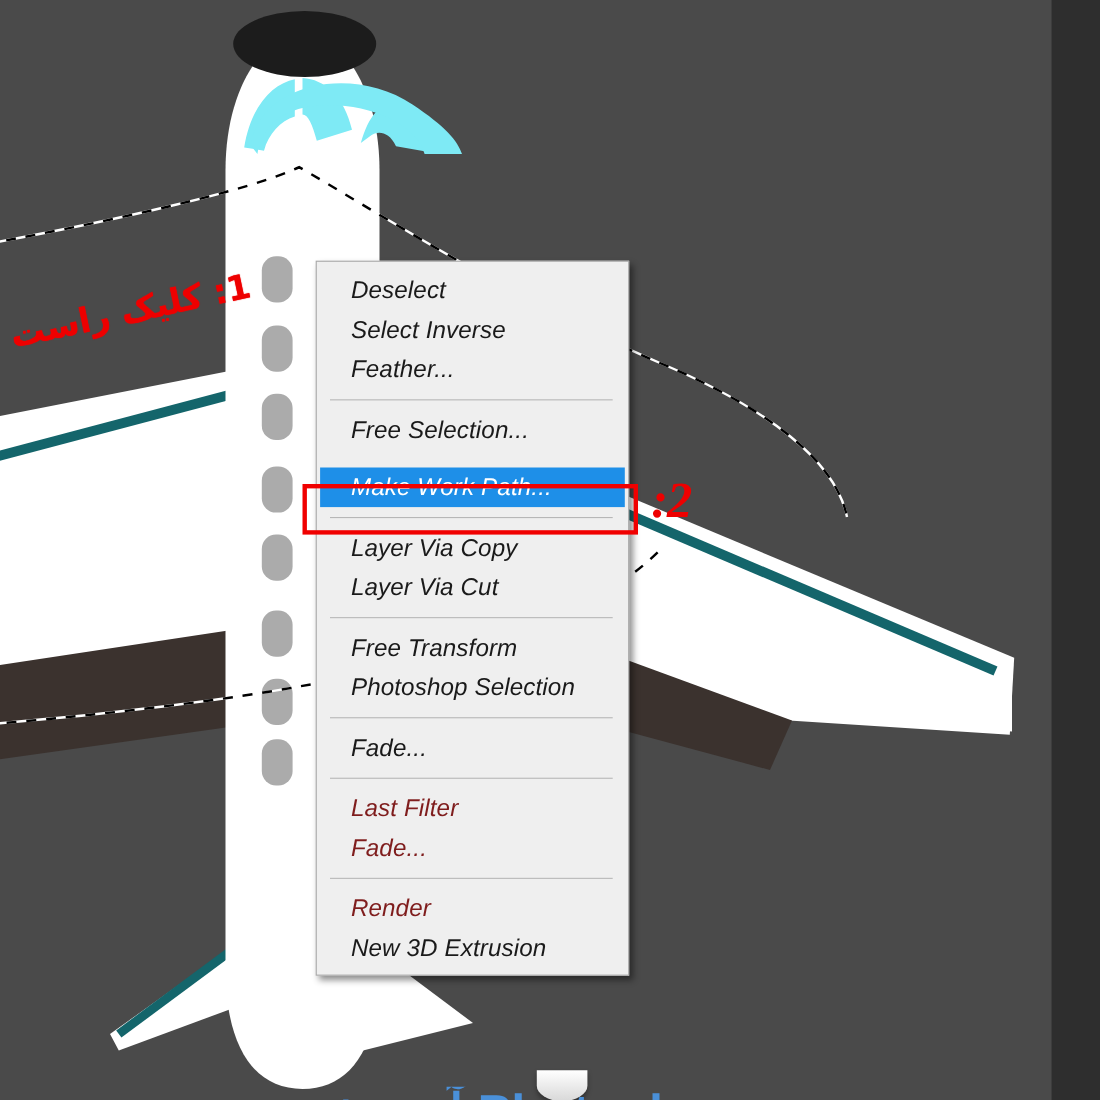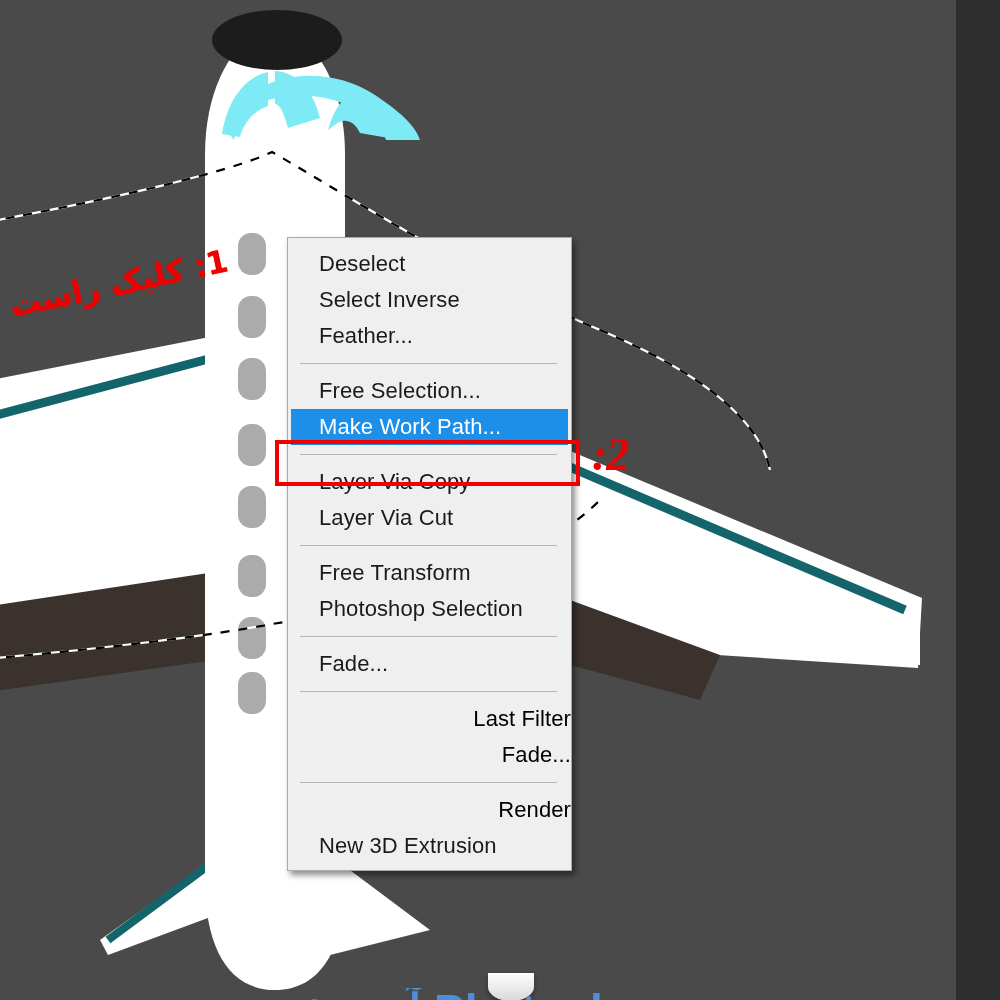--- a/index.html
+++ b/index.html
@@ -51,26 +51,27 @@
     box-sizing: border-box;
   }
   .menu-item {
     height: 36px;
     line-height: 36px;
     padding-left: 31px;
     font-size: 22px;
     color: #1a1a1a;
     white-space: nowrap;
     letter-spacing: 0.1px;
-  }
-  .menu-item.disabled { color: #000000; text-align: right; }
+    font-style: italic;
+  }
+  .menu-item.disabled { color: #7f1d1d; }
   .menu-item.selected {
     background: #1e8fe8;
     color: #ffffff;
-    margin: 0 3px 0 3px;
+    margin: 16px 3px 0 3px;
     padding-left: 28px;
   }
   .menu-sep {
     height: 1px;
     background: #b7b7b7;
     margin: 9px 14px 9px 12px;
   }
   
   #menu-tail {
     position: absolute;

